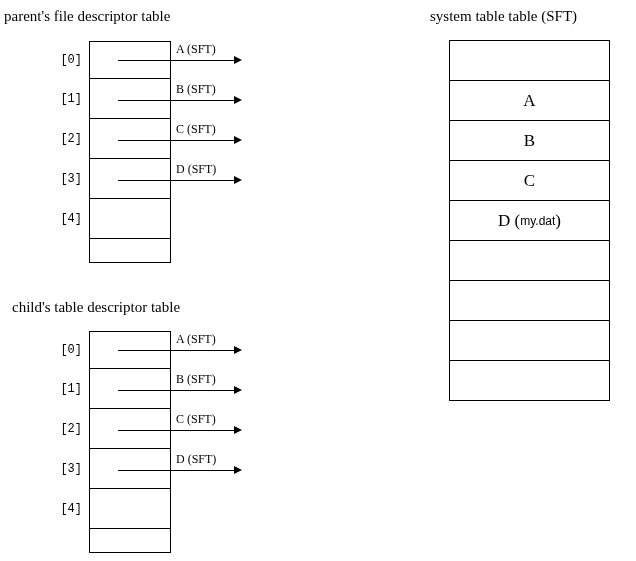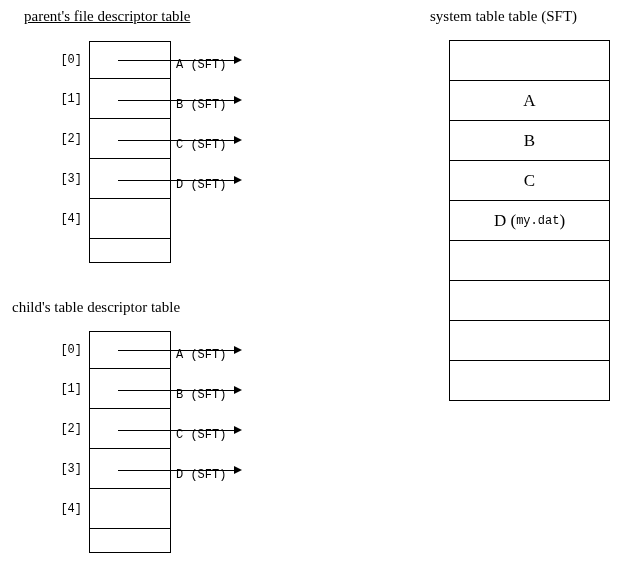--- a/index.html
+++ b/index.html
@@ -58,52 +58,51 @@
   .arrow-head {
     position: absolute;
     width: 0;
     height: 0;
     border-top: 4px solid transparent;
     border-bottom: 4px solid transparent;
     border-left: 8px solid #000000;
   }
   .arrow-label {
     position: absolute;
-    font-family: Liberation Mono, monospace;
+    font-family: Liberation Serif, serif;
     font-size: 12px;
     white-space: nowrap;
-    margin-top: 16px;
   }
   .sft-table {
     position: absolute;
     border: 1px solid #000000;
     box-sizing: border-box;
     background: #ffffff;
   }
   .sft-row {
     box-sizing: border-box;
     border-bottom: 1px solid #000000;
     display: flex;
     align-items: center;
     justify-content: center;
     font-family: "Liberation Serif", serif;
     font-size: 17px;
   }
   .sft-row:last-child {
     border-bottom: none;
   }
   .sft-row .mono {
-    font-family: Liberation Mono, monospace;
+    font-family: Liberation Sans, sans-serif;
     font-size: 12px;
   }
 </style>
 </head>
 <body>
 
-<div class="caption" style="left:24px; top:8px;text-decoration:underline;">parent's file descriptor table</div>
+<div class="caption" style="left:4px; top:8px;">parent's file descriptor table</div>
 
 <div class="fd-table" style="left:89px; top:41px; width:82px; height:222px;">
   <div class="fd-row" style="height:37px;">
     <span class="fd-index">[0]</span>
   </div>
   <div class="fd-row" style="height:40px;">
     <span class="fd-index">[1]</span>
   </div>
   <div class="fd-row" style="height:40px;">
     <span class="fd-index">[2]</span>

